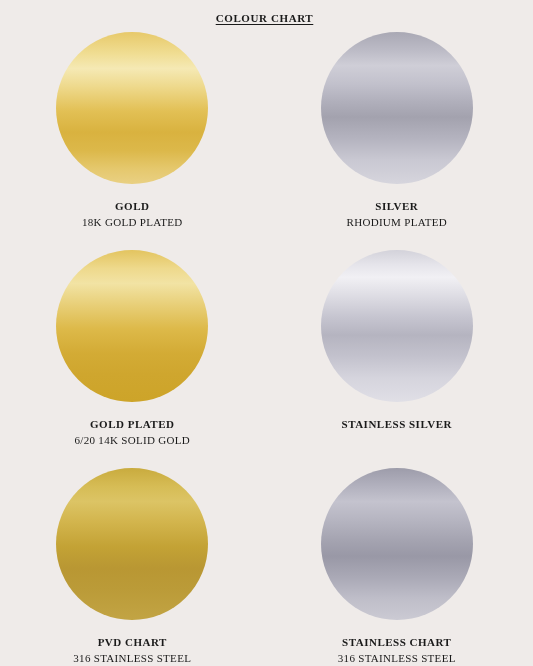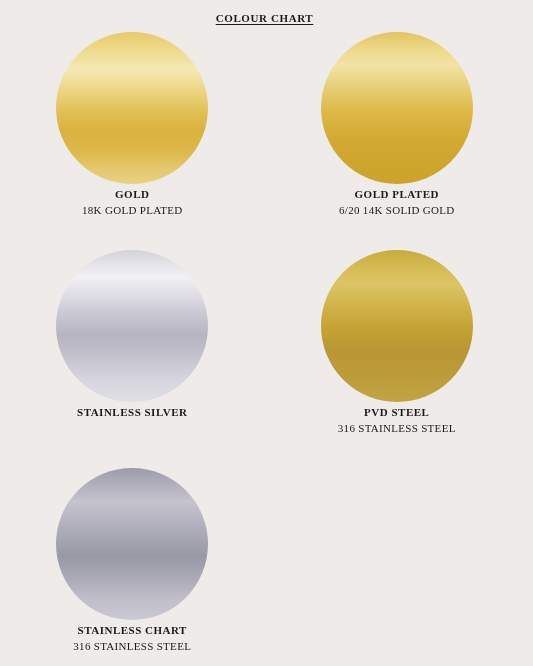--- a/index.html
+++ b/index.html
@@ -43,21 +43,21 @@
     display: flex;
     flex-direction: column;
     align-items: center;
   }
   .swatch {
     width: 152px;
     height: 152px;
     border-radius: 50%;
   }
   .name {
-    margin-top: 4px;
+    margin-top: 16px;
     font-size: 11px;
     font-weight: bold;
     letter-spacing: 0.5px;
     text-align: right;
     font-family: "Liberation Serif", serif;
   }
   .desc {
     margin-top: 4px;
     font-size: 11px;
     letter-spacing: 0.3px;
@@ -145,35 +145,40 @@
   <div class="chart-title">COLOUR CHART</div>
 
   <div class="grid">
 
     <div class="cell">
       <div class="swatch sw-gold"></div>
       <div class="name">GOLD</div>
       <div class="desc">18K GOLD PLATED</div>
     </div>
 
+    <div class="cell">
+      <div class="swatch sw-silver"></div>
+      <div class="name">SILVER</div>
+      <div class="desc">RHODIUM PLATED</div>
+    </div>
 
     <div class="cell">
       <div class="swatch sw-gold-filled"></div>
       <div class="name">GOLD PLATED</div>
       <div class="desc">6/20 14K SOLID GOLD</div>
     </div>
 
     <div class="cell">
       <div class="swatch sw-sterling"></div>
       <div class="name">STAINLESS SILVER</div>
     </div>
 
     <div class="cell">
       <div class="swatch sw-pvd"></div>
-      <div class="name">PVD STEEL</div>
+      <div class="name">PVD CHART</div>
       <div class="desc">316 STAINLESS STEEL</div>
     </div>
 
     <div class="cell">
       <div class="swatch sw-steel"></div>
       <div class="name">STAINLESS CHART</div>
       <div class="desc">316 STAINLESS STEEL</div>
     </div>
 
   </div>

